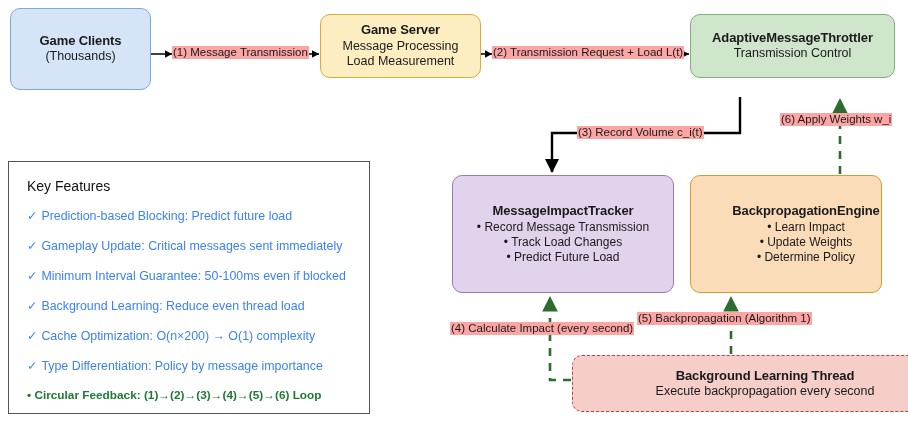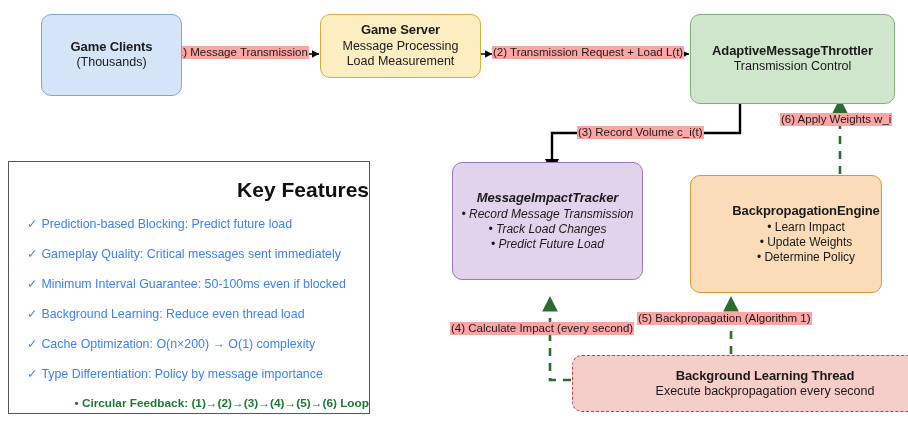--- a/index.html
+++ b/index.html
@@ -67,39 +67,37 @@
   #features {
     position: absolute;
     left: 8px; top: 161px;
     width: 362px; height: 253px;
     border: 1.4px solid #555555;
     background: #ffffff;
     padding: 16px 0 0 18px;
   }
   #features h2 {
     margin: 0 0 14px 0;
-    font-size: 21px;
-    font-weight: bold;
+    font-size: 14px;
+    font-weight: normal;
     color: #111111;
-    text-align: right;
   }
   .feat {
     font-size: 12.4px;
     color: #3b82f6;
     margin-bottom: 15px;
     white-space: nowrap;
   }
   .feat .tick { margin-right: 4px; }
   #feat-loop {
     font-size: 11.8px;
     font-weight: bold;
     color: #1f7a33;
     white-space: nowrap;
     margin-bottom: 12px;
-    text-align: right;
   }
 </style>
 </head>
 <body>
 
 <div id="canvas">
 
   <svg class="edges" viewBox="0 0 908 422">
     <defs>
       <marker id="arrow-black" markerWidth="7" markerHeight="7" refX="5.6" refY="3" orient="auto">
@@ -145,37 +143,37 @@
   <div class="edge-label" style="left:492px; top:46px;">(2) Transmission Request + Load L(t)</div>
 
   <div class="edge-label" style="left:577px; top:126px;">(3) Record Volume c_i(t)</div>
 
   <div class="edge-label" style="left:450px; top:322px;">(4) Calculate Impact (every second)</div>
 
   <div class="edge-label" style="left:637px; top:312px;">(5) Backpropagation (Algorithm 1)</div>
 
   <div class="edge-label" style="left:780px; top:113px;">(6) Apply Weights w_i</div>
 
-  <div class="node" id="n-clients" style="left:10px; top:14px; width:141px; height:82px;margin-left:31px;">
+  <div class="node" id="n-clients" style="left:10px; top:8px; width:141px; height:82px;">
     <div class="title">Game Clients</div>
     <div class="sub">(Thousands)</div>
   </div>
 
   <div class="node" id="n-server" style="left:320px; top:14px; width:161px; height:64px;">
     <div class="title">Game Server</div>
     <div class="sub">Message Processing</div>
     <div class="sub">Load Measurement</div>
   </div>
 
-  <div class="node" id="n-throttler" style="left:690px; top:14px; width:205px; height:90px;">
+  <div class="node" id="n-throttler" style="left:690px; top:14px; width:205px; height:64px;">
     <div class="title">AdaptiveMessageThrottler</div>
     <div class="sub">Transmission Control</div>
   </div>
 
-  <div class="node" id="n-tracker" style="left:452px; top:162px; width:191px; height:118px;font-style:italic;">
+  <div class="node" id="n-tracker" style="left:452px; top:175px; width:222px; height:118px;">
     <div class="title">MessageImpactTracker</div>
     <div class="bullets">• Record Message Transmission</div>
     <div class="bullets">• Track Load Changes</div>
     <div class="bullets">• Predict Future Load</div>
   </div>
 
   <div class="node" id="n-backprop" style="left:690px; top:175px; width:192px; height:118px;padding-left:40px;">
     <div class="title">BackpropagationEngine</div>
     <div class="bullets">• Learn Impact</div>
     <div class="bullets">• Update Weights</div>
@@ -187,21 +185,21 @@
     <div class="sub">Execute backpropagation every second</div>
   </div>
 
   <div id="features">
     <h2>Key Features</h2>
 
     <div class="feat">
       <span class="tick">✓</span><span>Prediction-based Blocking: Predict future load</span>
     </div>
     <div class="feat">
-      <span class="tick">✓</span><span>Gameplay Quality: Critical messages sent immediately</span>
+      <span class="tick">✓</span><span>Gameplay Update: Critical messages sent immediately</span>
     </div>
     <div class="feat">
       <span class="tick">✓</span><span>Minimum Interval Guarantee: 50-100ms even if blocked</span>
     </div>
     <div class="feat">
       <span class="tick">✓</span><span>Background Learning: Reduce even thread load</span>
     </div>
     <div class="feat">
       <span class="tick">✓</span><span>Cache Optimization: O(n×200) → O(1) complexity</span>
     </div>

